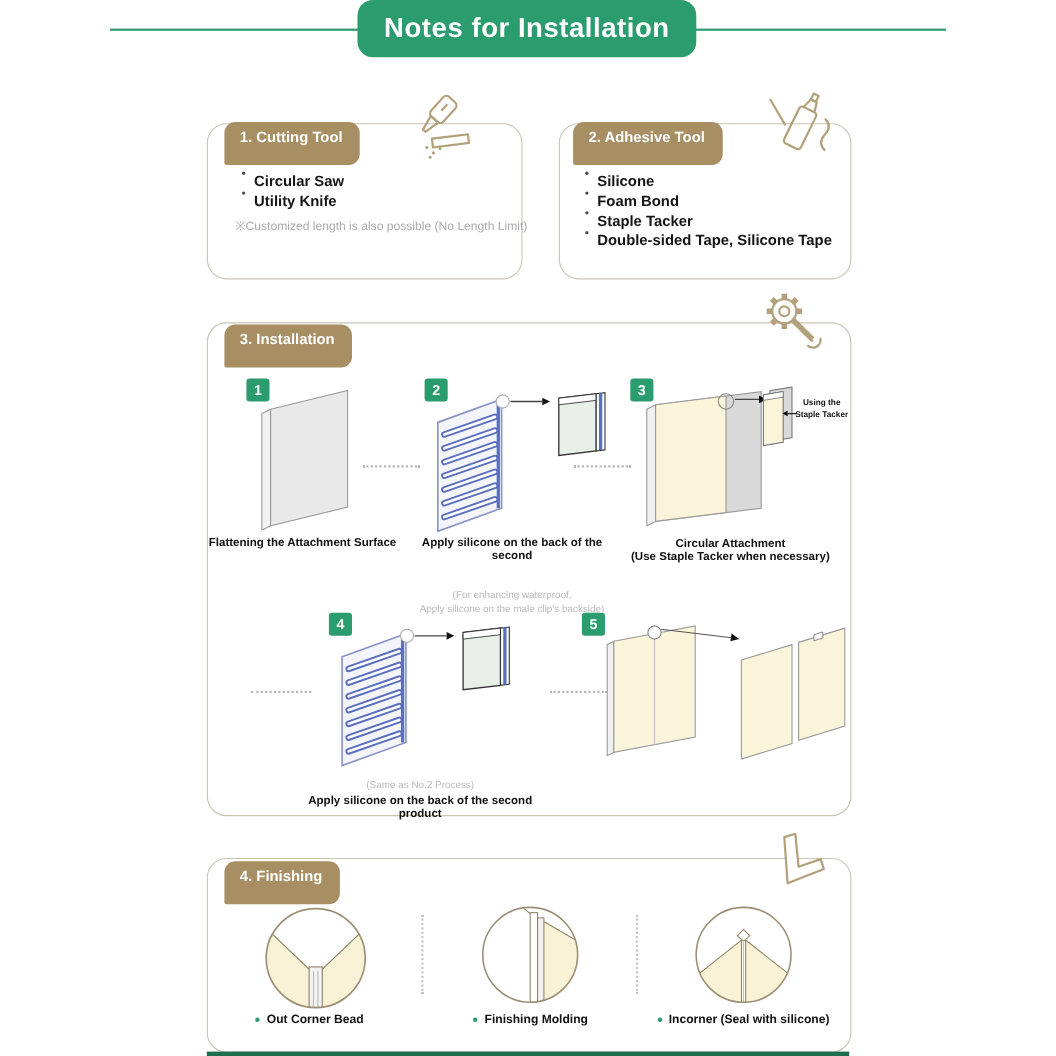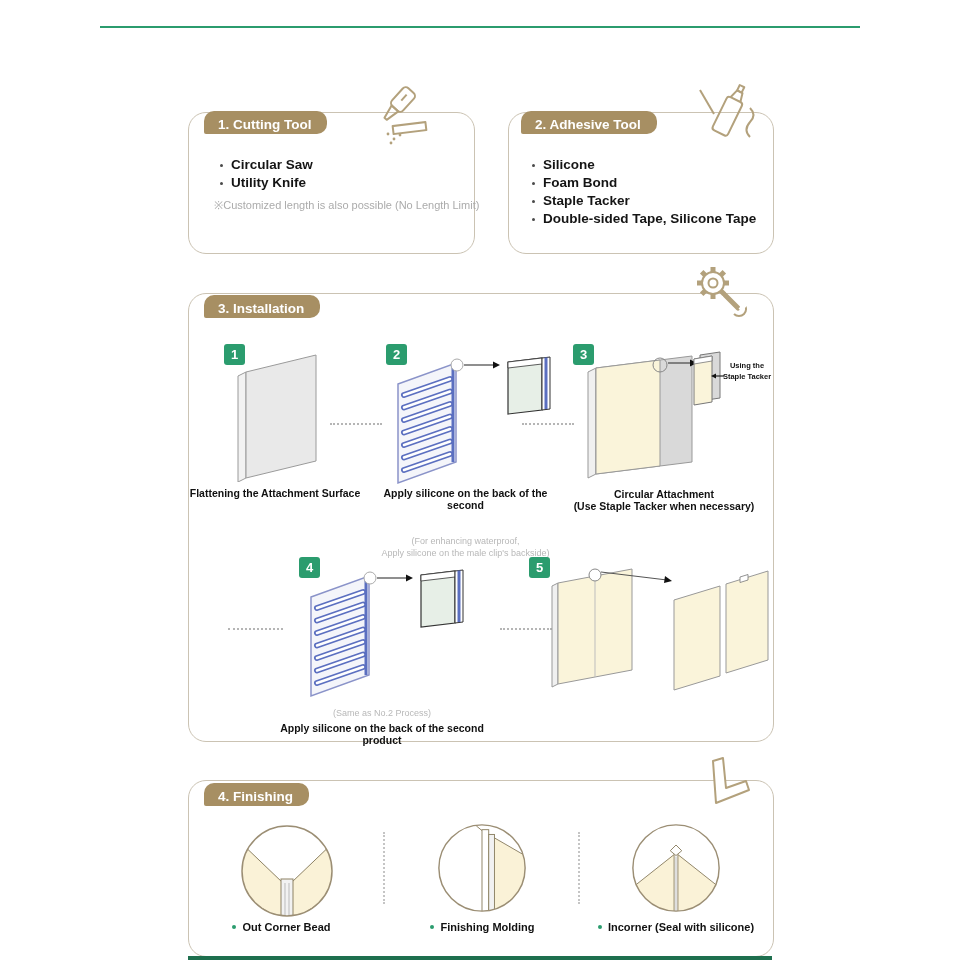--- a/index.html
+++ b/index.html
@@ -8,29 +8,29 @@
   .hline{position:absolute;left:100px;top:26px;width:760px;height:2px;background:#2B9C6E;}
   .banner{position:absolute;left:325px;top:0;width:308px;height:52px;background:#2B9C6E;
           border-radius:14px;color:#fff;font-weight:bold;font-size:25px;letter-spacing:.5px;
           display:flex;align-items:center;justify-content:center;z-index:2;}
   .box{position:absolute;border:1.5px solid #CBC3B3;border-radius:18px;background:#fff;}
   .box1{left:188px;top:112px;width:285px;height:140px;}
   .box2{left:508px;top:112px;width:264px;height:140px;}
   .box3{left:188px;top:293px;width:584px;height:447px;}
   .box4{left:188px;top:780px;width:584px;height:175px;}
   .seclabel{position:absolute;background:#A78F63;color:#fff;font-weight:bold;font-size:13.5px;
-            padding:6px 16px 2px 14px;border-radius:10px 10px 10px 2px;z-index:3;}
+            padding:6px 16px 18px 14px;border-radius:10px 10px 10px 2px;z-index:3;}
   .lab1{left:204px;top:111px;}
   .lab2{left:521px;top:111px;}
   .lab3{left:204px;top:295px;}
   .lab4{left:204px;top:783px;}
   .tool-list{position:absolute;z-index:2;}
   .tl1{left:220px;top:156px;}
   .tl2{left:532px;top:156px;}
-  .tool-item{font-weight:bold;font-size:13.5px;color:#151515;line-height:18px;display:flex;align-items:center;}
+  .tool-item{font-weight:bold;font-size:13.5px;color:#151515;line-height:18px;display:flex;align-items:flex-start;}
   .dot{width:3px;height:3px;border-radius:50%;background:#4a4a4a;margin-right:8px;flex:0 0 auto;}
   .note{position:absolute;left:214px;top:197px;font-size:11px;color:#ABABAB;z-index:2;text-align:center;}
   .badge{position:absolute;width:21px;height:21px;background:#2B9C6E;color:#fff;font-weight:bold;
          font-size:13px;border-radius:3px;display:flex;align-items:center;justify-content:center;z-index:3;}
   .cap{position:absolute;font-weight:bold;font-size:10.5px;color:#111;text-align:center;z-index:2;line-height:1.15;}
   .sub{position:absolute;font-size:9px;color:#B8B8B8;text-align:center;z-index:2;line-height:1.3;}
   .dots-h{position:absolute;border-top:2px dotted #B5B5B5;z-index:1;}
   .dots-v{position:absolute;border-left:2px dotted #C5C5C5;z-index:1;}
   .annot{position:absolute;left:720px;top:360px;width:54px;font-size:7.5px;font-weight:bold;
          text-align:center;line-height:1.5;z-index:3;}
@@ -42,20 +42,21 @@
   .fl2{left:390px;width:185px;}
   .fl3{left:580px;width:192px;}
   .bottombar{position:absolute;left:188px;top:956px;width:584px;height:4px;background:#1E6F4E;}
 </style>
 </head>
 <body>
 
 <div class="page">
 
   <div class="hline"></div>
+  <div class="banner">Notes for Installation</div>
 
   <div class="box box1"></div>
   <div class="seclabel lab1">1. Cutting Tool</div>
   <div class="icon" style="left:366px;top:84px;">
     <svg width="66" height="62" viewBox="0 0 66 62" fill="none" stroke="#B3A17C" stroke-width="2" stroke-linejoin="round">
       <g transform="rotate(42 30 24)">
         <rect x="22" y="1" width="15" height="24" rx="4"></rect>
         <line x1="29" y1="7" x2="29" y2="15"></line>
         <polygon points="25,25 34,25 31,39 28,39"></polygon>
       </g>

